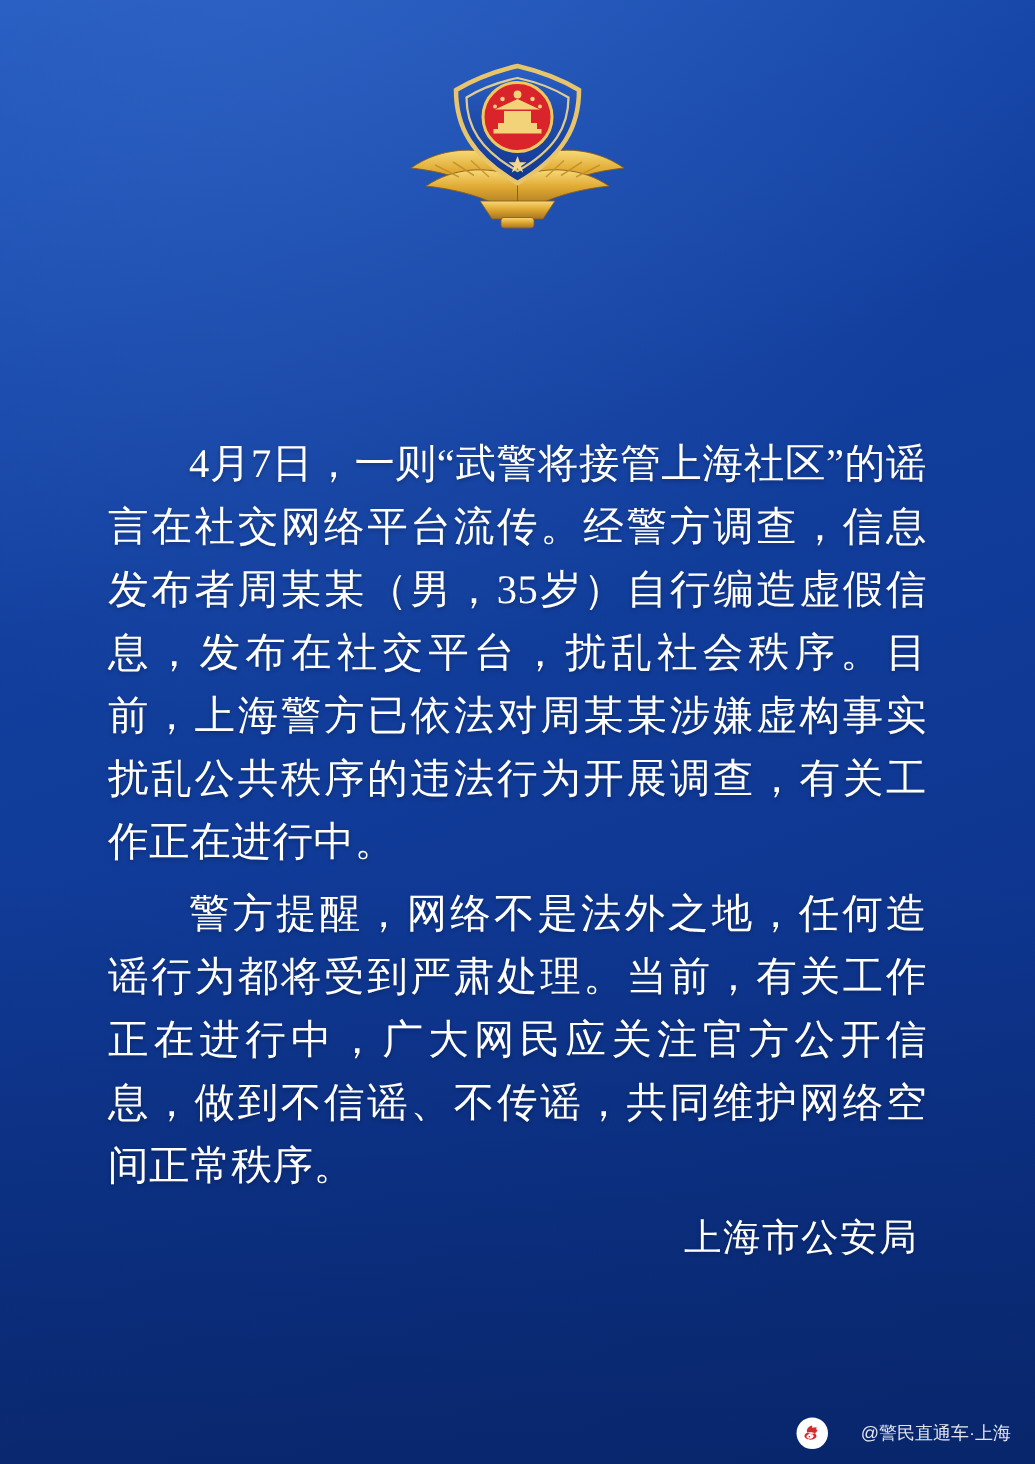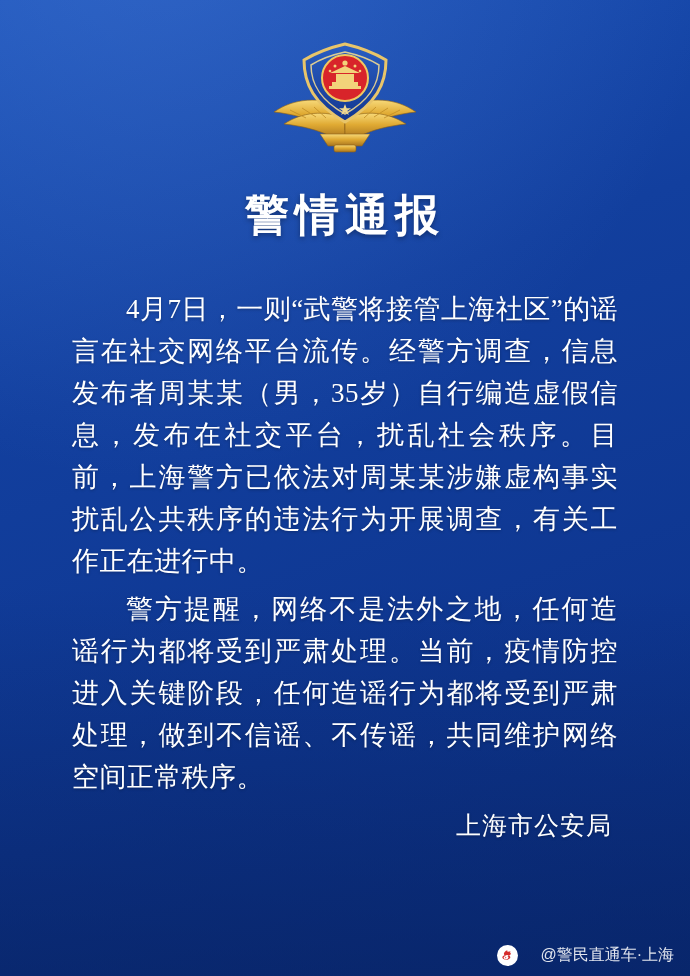--- a/index.html
+++ b/index.html
@@ -121,21 +121,21 @@
 
   
   .watermark {
     position: absolute;
     right: 16px;
     bottom: 10px;
     display: flex;
     align-items: center;
     gap: 22px;
     color: rgba(255,255,255,0.88);
-    font-size: 16px;
+    font-size: 12px;
     font-family: "Liberation Sans", sans-serif;
   }
   .weibo-badge {
     width: 21px;
     height: 21px;
     border-radius: 50%;
     background: #ffffff;
     display: flex;
     align-items: center;
     justify-content: center;
@@ -203,25 +203,24 @@
             <circle cx="110" cy="33" r="1.3"></circle>
           </g>
 
           <g fill="#f0d890">
             <polygon points="95,66 96.6,70.2 101,70.2 97.4,72.8 98.8,77 95,74.4 91.2,77 92.6,72.8 89,70.2 93.4,70.2"></polygon>
           </g>
         </svg>
       </div>
     </div>
 
-    <div class="title">警情通报</div>
 
     <div class="body-text">
       <p>4月7日，一则“武警将接管上海社区”的谣言在社交网络平台流传。经警方调查，信息发布者周某某（男，35岁）自行编造虚假信息，发布在社交平台，扰乱社会秩序。目前，上海警方已依法对周某某涉嫌虚构事实扰乱公共秩序的违法行为开展调查，有关工作正在进行中。</p>
-      <p>警方提醒，网络不是法外之地，任何造谣行为都将受到严肃处理。当前，疫情防控进入关键阶段，任何造谣行为都将受到严肃处理，做到不信谣、不传谣，共同维护网络空间正常秩序。</p>
+      <p>警方提醒，网络不是法外之地，任何造谣行为都将受到严肃处理。当前，有关工作正在进行中，广大网民应关注官方公开信息，做到不信谣、不传谣，共同维护网络空间正常秩序。</p>
     </div>
 
     <div class="signature">
       <div class="sig-issuer">上海市公安局</div>
     </div>
 
     <div class="watermark">
       <span class="weibo-badge">
         <svg viewBox="0 0 24 24" width="15" height="15" aria-hidden="true">
           <path fill="#d52b2b" d="M10.1 18.8c-3.5 0-6.4-1.7-6.4-3.9s2.9-3.9 6.4-3.9 6.4 1.7 6.4 3.9-2.9 3.9-6.4 3.9zm-.6-6c-2.1.2-3.7 1.5-3.6 2.9.1 1.4 1.9 2.3 4 2.1 2.1-.2 3.7-1.5 3.6-2.9-.1-1.4-1.9-2.3-4-2.1zm-.4 3.6c-.5.1-1-.2-1.1-.6-.1-.4.3-.8.8-.9.5-.1 1 .2 1 .6.1.4-.2.8-.7.9zm1.7-1.3c-.2 0-.3-.1-.3-.3 0-.1.1-.3.3-.3.2 0 .3.1.3.3 0 .2-.1.3-.3.3zm6.8-6.4c-.3-.1-.5-.1-.4-.5.2-.8.2-1.5-.1-2-.7-1-2.5-.9-4.6 0 0 0-.6.3-.5-.2.2-.7.2-1.4-.1-1.7-.7-.7-2.5 0-4 1.5C6.8 7 6.2 8.2 6.2 9.2c0 2.1 2.7 3.4 5.3 3.4 3.4 0 5.7-2 5.7-3.5 0-.9-.8-1.5-1.5-1.7l.1-.1c.5-.1.9-.5.8-1.1 0 0 .4.2.6.5z"></path>

